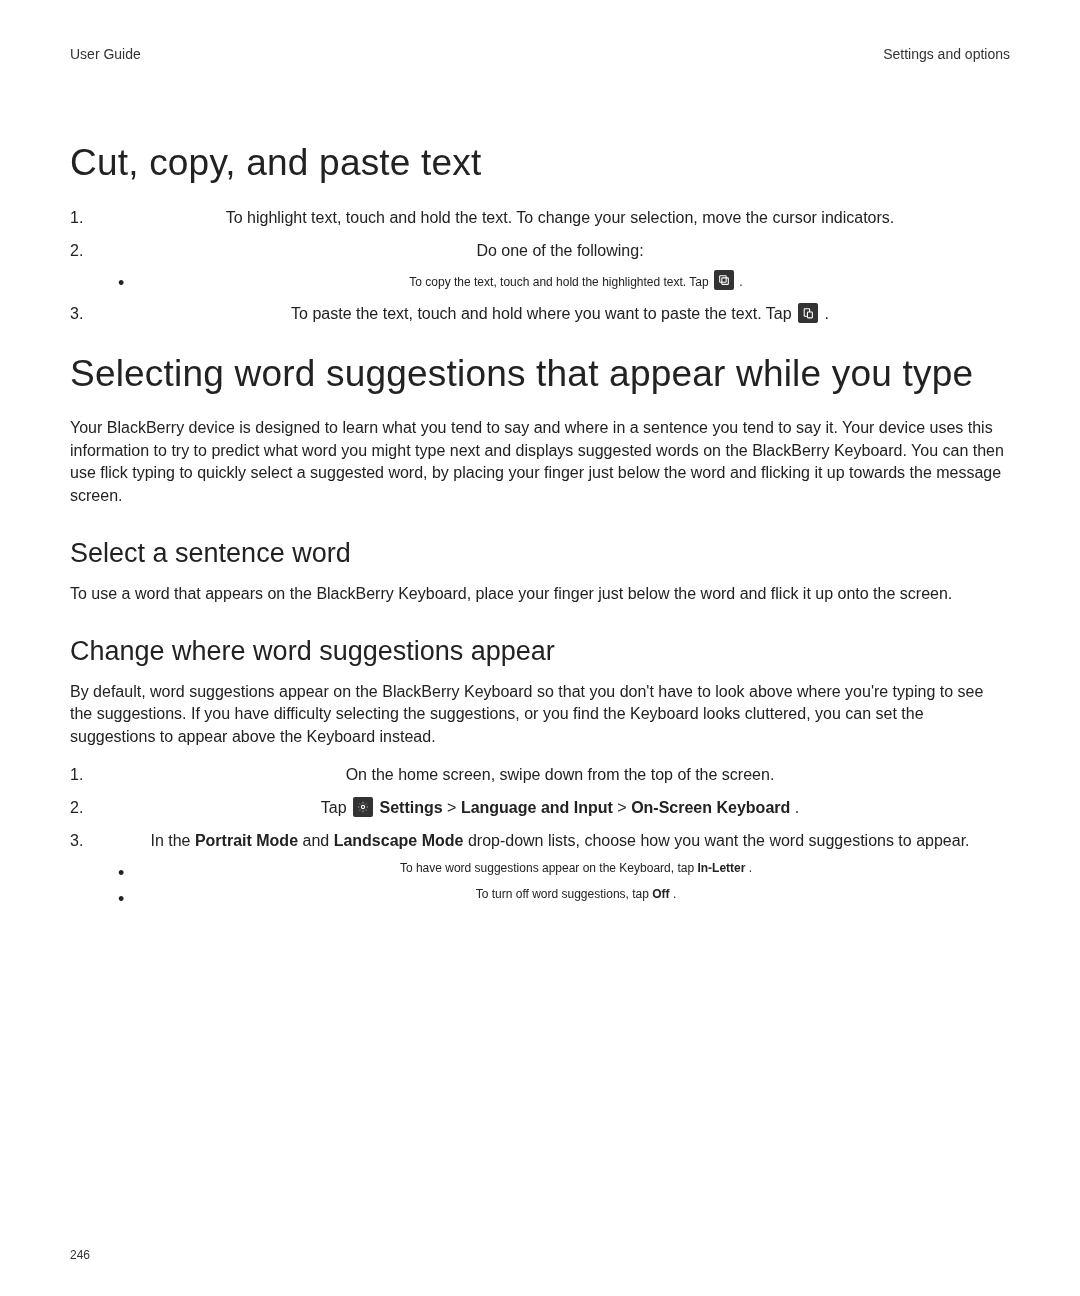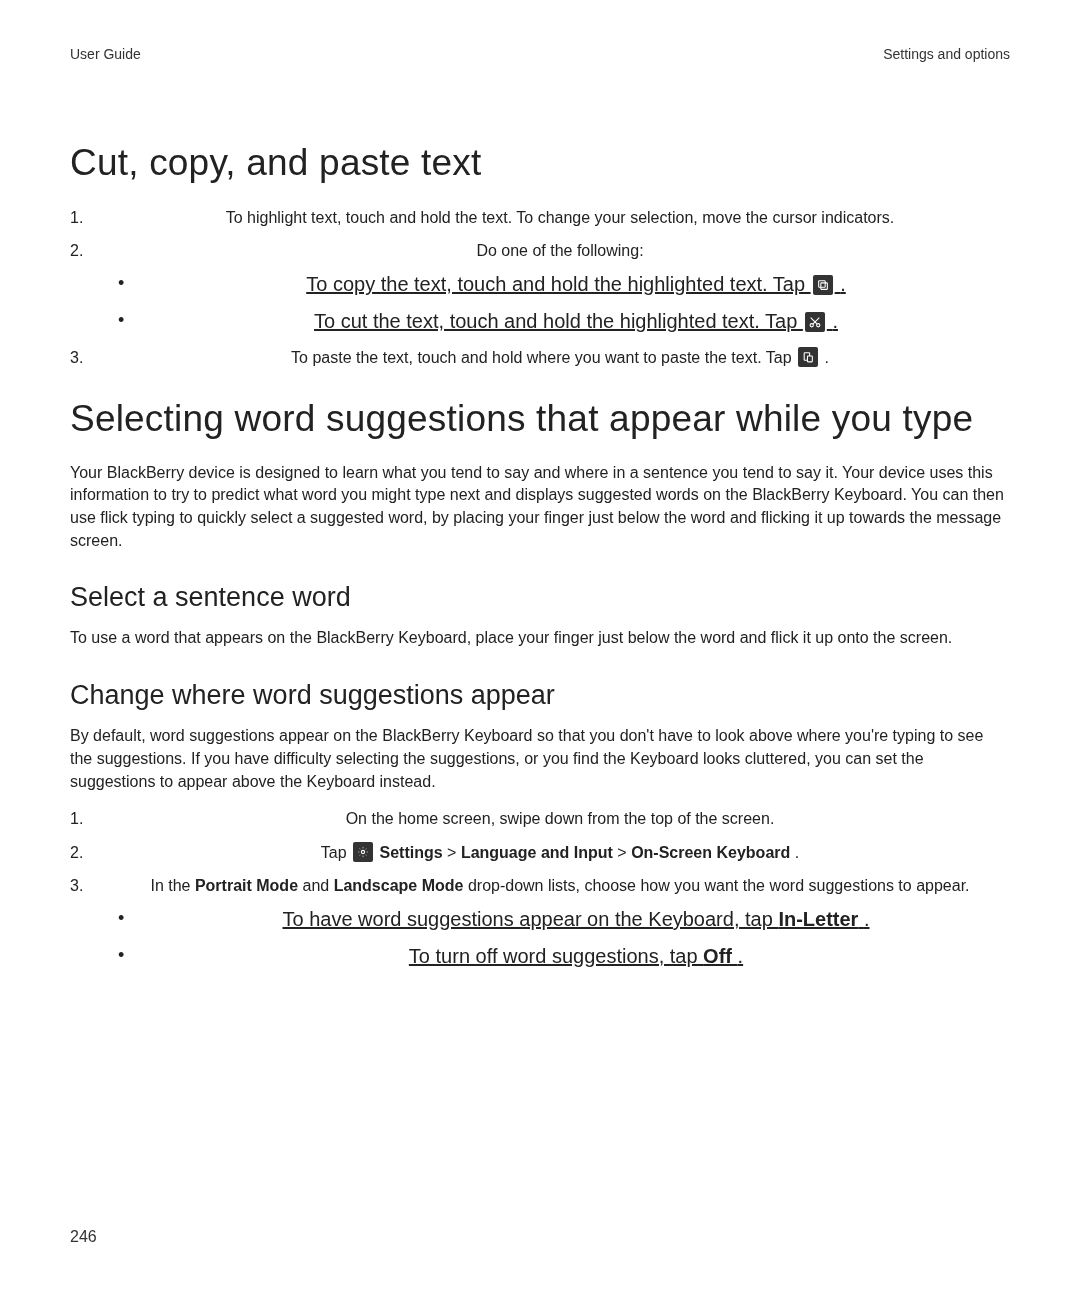--- a/index.html
+++ b/index.html
@@ -69,25 +69,24 @@
     color: #222;
   }
   ul {
     list-style: none;
     padding: 0;
     margin: 8px 0 4px 0;
   }
   ul > li {
     position: relative;
     padding-left: 32px;
-    font-size: 20px;
+    font-size: 12px;
     line-height: 1.45;
     margin-bottom: 8px;
     font-weight: 300;
-    text-decoration: underline;
   }
   ul > li::before {
     content: "•";
     position: absolute;
     left: 8px;
     top: 0;
     font-size: 18px;
     color: #222;
   }
   .icon-box {
@@ -104,23 +103,23 @@
     position: absolute;
     top: 50%;
     left: 50%;
     transform: translate(-50%, -50%);
   }
   strong {
     font-weight: 700;
   }
   .page-num {
     position: absolute;
-    bottom: 50px;
+    bottom: 34px;
     left: 70px;
-    font-size: 16px;
+    font-size: 12px;
     color: #333;
     font-weight: 300;
   }
 </style>
 </head>
 <body>
 
 <div class="page">
 
   <div class="header">
@@ -136,32 +135,20 @@
     </li>
     <li>
       <span>Do one of the following:</span>
       <ul>
         <li>
           <span>To copy the text, touch and hold the highlighted text. Tap </span>
           <span class="icon-box">
             <svg width="13" height="13" viewBox="0 0 24 24" fill="none" stroke="#ffffff" stroke-width="2">
               <rect x="8" y="8" width="12" height="12" rx="1"></rect>
               <rect x="4" y="4" width="12" height="12" rx="1"></rect>
-            </svg>
-          </span>
-          <span> .</span>
-        </li>
-        <li>
-          <span>To cut the text, touch and hold the highlighted text. Tap </span>
-          <span class="icon-box">
-            <svg width="13" height="13" viewBox="0 0 24 24" fill="none" stroke="#ffffff" stroke-width="2">
-              <circle cx="6" cy="18" r="3"></circle>
-              <circle cx="18" cy="18" r="3"></circle>
-              <line x1="8" y1="16" x2="20" y2="4"></line>
-              <line x1="16" y1="16" x2="4" y2="4"></line>
             </svg>
           </span>
           <span> .</span>
         </li>
       </ul>
     </li>
     <li>
       <span>To paste the text, touch and hold where you want to paste the text. Tap </span>
       <span class="icon-box">
         <svg width="13" height="13" viewBox="0 0 24 24" fill="none" stroke="#ffffff" stroke-width="2">

